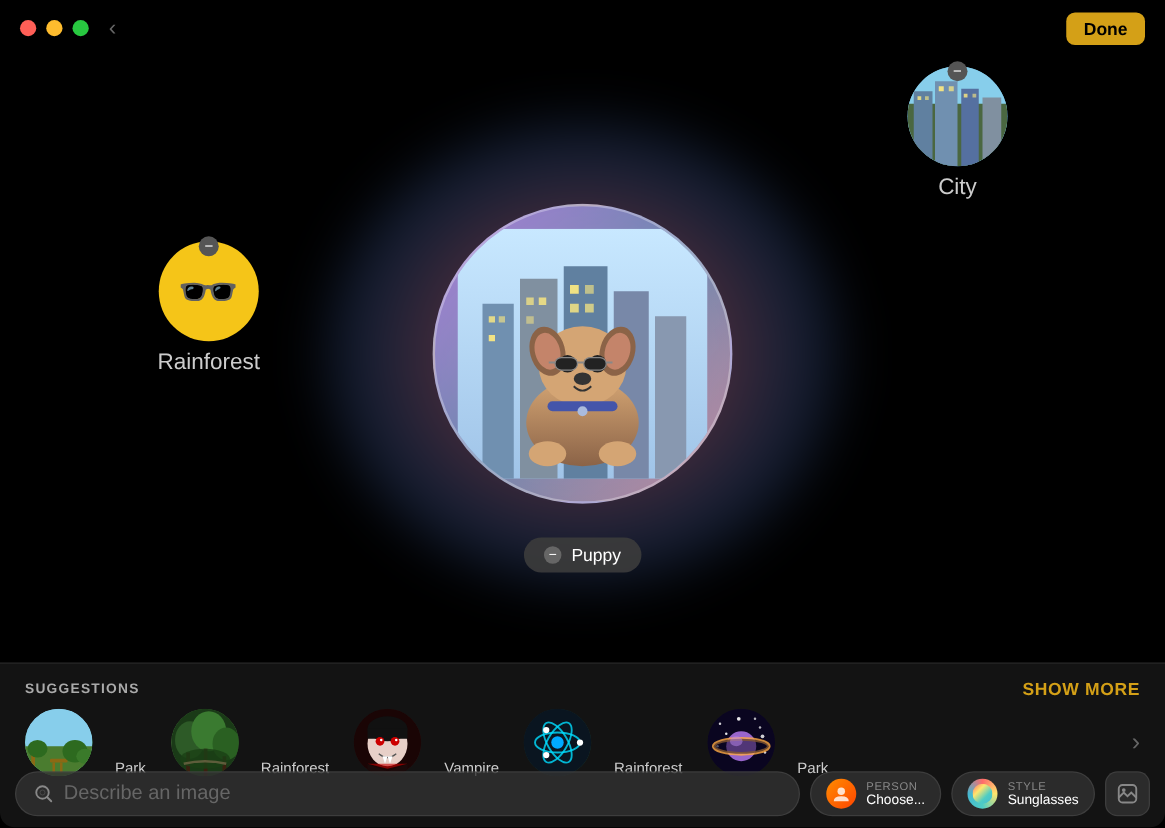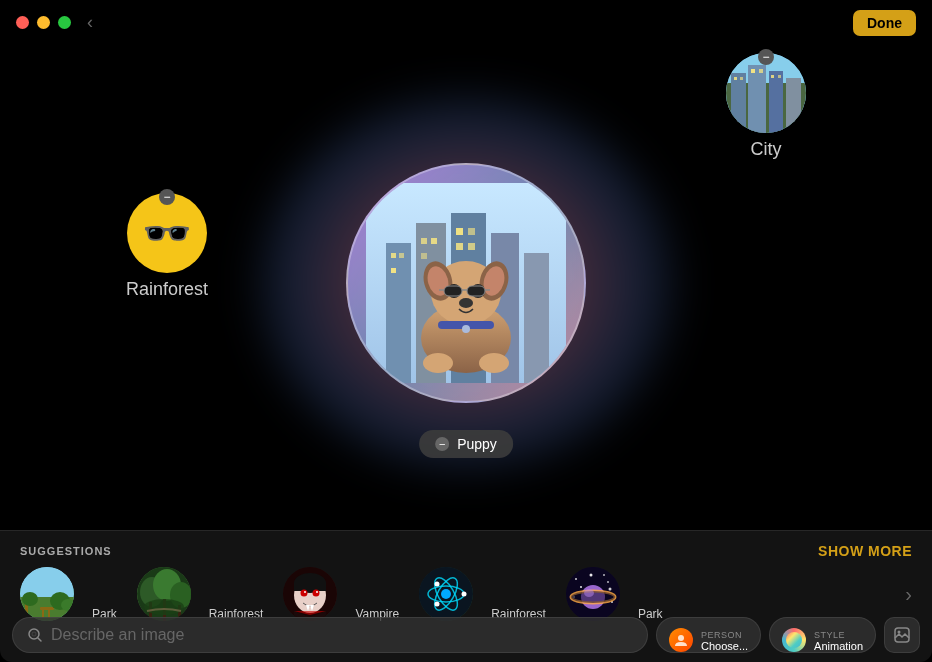--- a/index.html
+++ b/index.html
@@ -324,21 +324,21 @@
       color: #666;
       font-size: 16px;
     }
 
     .toolbar-btn {
       height: 36px;
       border-radius: 20px;
       background: rgba(50,50,50,0.8);
       border: 1px solid rgba(80,80,80,0.5);
       display: flex;
-      align-items: flex-end;
+      align-items: center;
       gap: 8px;
       padding: 0 12px;
       cursor: pointer;
     }
 
     .toolbar-btn-avatar {
       width: 24px;
       height: 24px;
       border-radius: 50%;
       background: linear-gradient(135deg, #FF8C00, #FF4500);
@@ -733,21 +733,21 @@
               <stop offset="33%" style="stop-color:#FFE66D"></stop>
               <stop offset="66%" style="stop-color:#4ECDC4"></stop>
               <stop offset="100%" style="stop-color:#45B7D1"></stop>
             </linearGradient>
           </defs>
           <circle cx="8" cy="8" r="8" fill="url(#styleGrad)"></circle>
         </svg>
       </div>
       <div class="toolbar-btn-label">
         <span class="toolbar-btn-type">STYLE</span>
-        <span class="toolbar-btn-value">Animation</span>
+        <span class="toolbar-btn-value">Sunglasses</span>
       </div>
     </div>
 
     <div class="toolbar-icon-btn">
       <svg width="18" height="18" viewBox="0 0 18 18" fill="none">
         <rect x="2" y="2" width="14" height="14" rx="3" stroke="#888" stroke-width="1.5" fill="none"></rect>
         <circle cx="6" cy="6" r="1.5" fill="#888"></circle>
         <path d="M 2 12 L 6 8 L 9 11 L 12 8 L 16 12" stroke="#888" stroke-width="1.5" fill="none"></path>
       </svg>
     </div>

